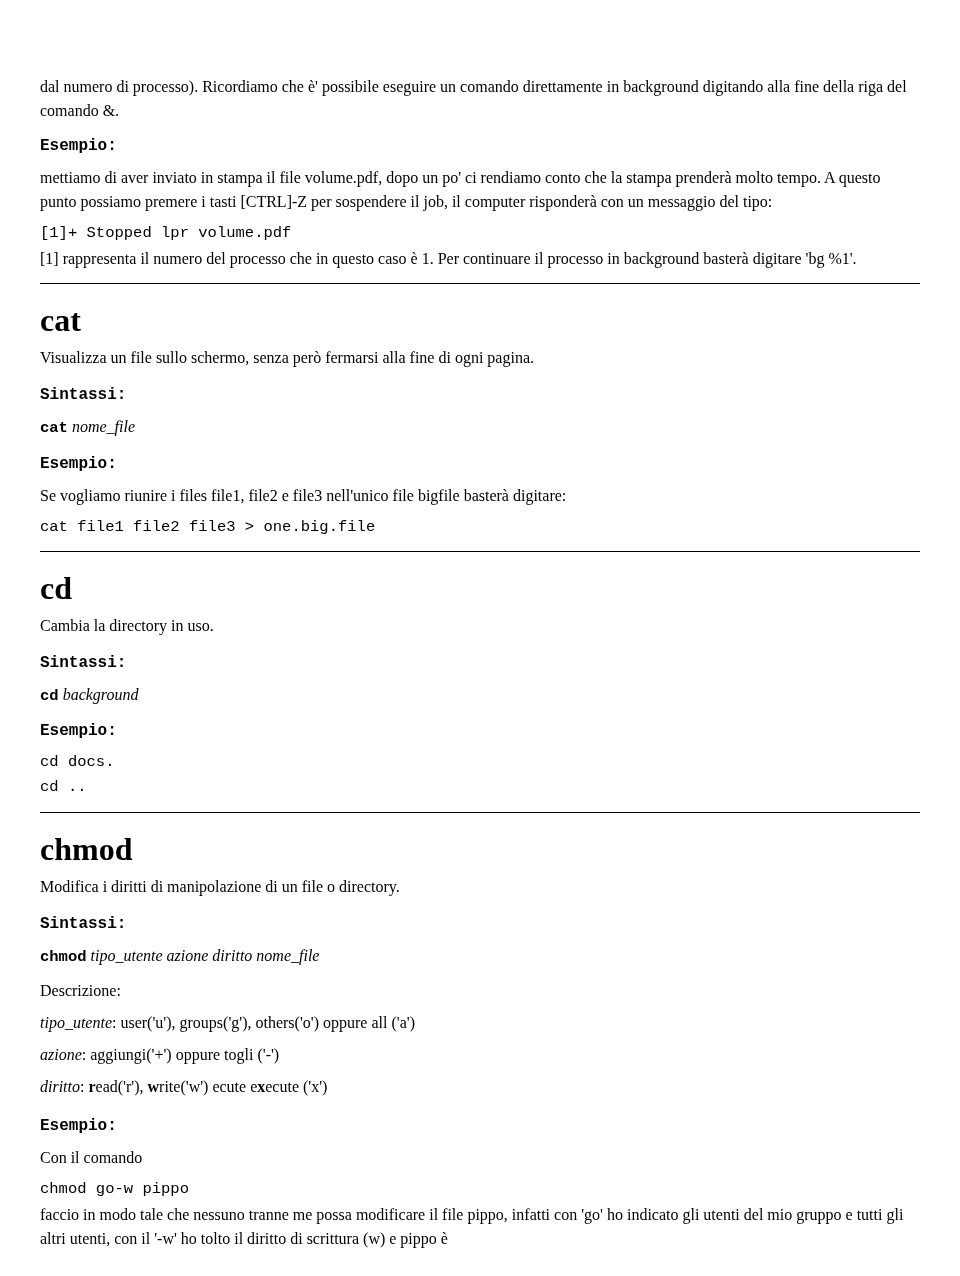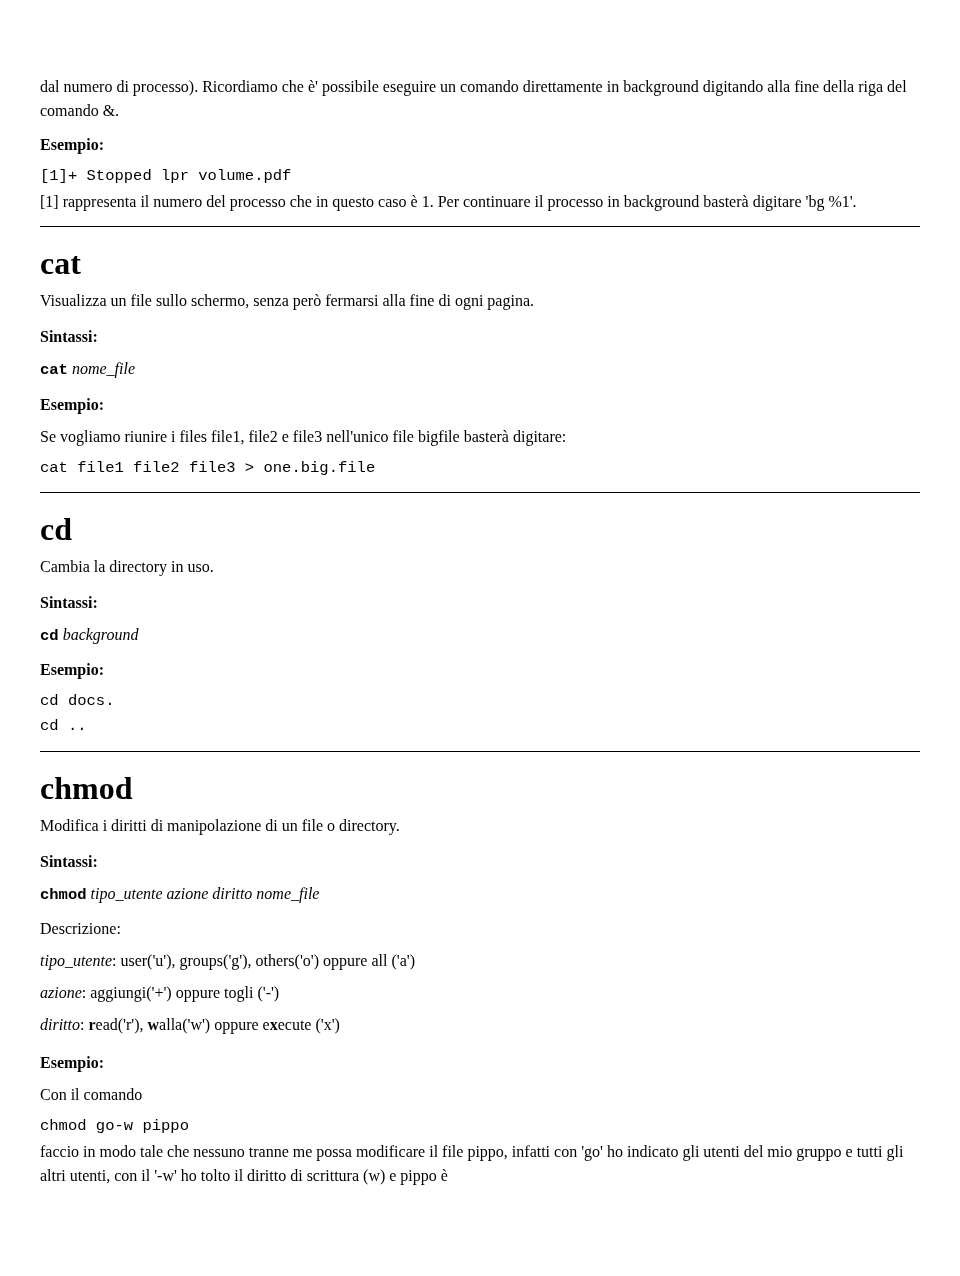--- a/index.html
+++ b/index.html
@@ -36,20 +36,21 @@
     hr.section-divider {
       border: none;
       border-top: 1px solid #000;
       margin: 12px 0 4px 0;
     }
     .description {
       margin-bottom: 12px;
     }
     .label-bold {
       font-weight: bold;
+      font-family: Liberation Mono, monospace;
     }
     .label-italic {
       font-style: italic;
     }
     .sintassi-block {
       margin: 10px 0 10px 0;
     }
     .sintassi-block .label-bold {
       font-weight: bold;
       margin-top: 12px;
@@ -81,20 +82,21 @@
 </head>
 <body>
 
 <div class="page-content">
 
   <div class="top-text">
     <p>dal numero di processo). Ricordiamo che è' possibile eseguire un comando direttamente in background digitando alla fine della riga del comando &amp;.</p>
 
     <div class="esempio-block">
       <p><span class="label-bold">Esempio:</span></p>
+      <p>mettiamo di aver inviato in stampa il file volume.pdf, dopo un po' ci rendiamo conto che la stampa prenderà molto tempo. A questo punto possiamo premere i tasti [CTRL]-Z per sospendere il job, il computer risponderà con un messaggio del tipo:</p>
       <span class="code-line">[1]+  Stopped      lpr volume.pdf</span>
       <p>[1] rappresenta il numero del processo che in questo caso è 1. Per continuare il processo in background basterà digitare 'bg %1'.</p>
     </div>
   </div>
 
   <hr class="section-divider">
   <div class="section">
     <h2 class="cmd-heading">cat</h2>
     <p class="description">Visualizza un file sullo schermo, senza però fermarsi alla fine di ogni pagina.</p>
 
@@ -145,21 +147,21 @@
 
     <div class="descrizione-section">
       <p>Descrizione:</p>
       <p>
         <em class="label-italic">tipo_utente</em><span>: user('u'), groups('g'), others('o') oppure all ('a')</span>
       </p>
       <p>
         <em class="label-italic">azione</em><span>: aggiungi('+') oppure togli ('-')</span>
       </p>
       <p>
-        <em class="label-italic">diritto</em><span>: </span><strong>r</strong><span>ead('r'), </span><strong>w</strong><span>alla('w') oppure e</span><strong>x</strong><span>ecute ('x')</span>
+        <em class="label-italic">diritto</em><span>: </span><strong>r</strong><span>ead('r'), </span><strong>w</strong><span>rite('w') ecute e</span><strong>x</strong><span>ecute ('x')</span>
       </p>
     </div>
 
     <div class="esempio-block" style="margin-top:14px;">
       <p><span class="label-bold">Esempio:</span></p>
       <p>Con  il comando</p>
       <span class="code-line">chmod go-w pippo</span>
       <p>faccio in modo tale che nessuno tranne me possa modificare il file pippo, infatti con 'go' ho indicato  gli utenti  del  mio  gruppo  e  tutti  gli  altri  utenti,  con  il  '-w'  ho  tolto  il  diritto  di  scrittura  (w)  e  pippo  è</p>
     </div>
   </div>

